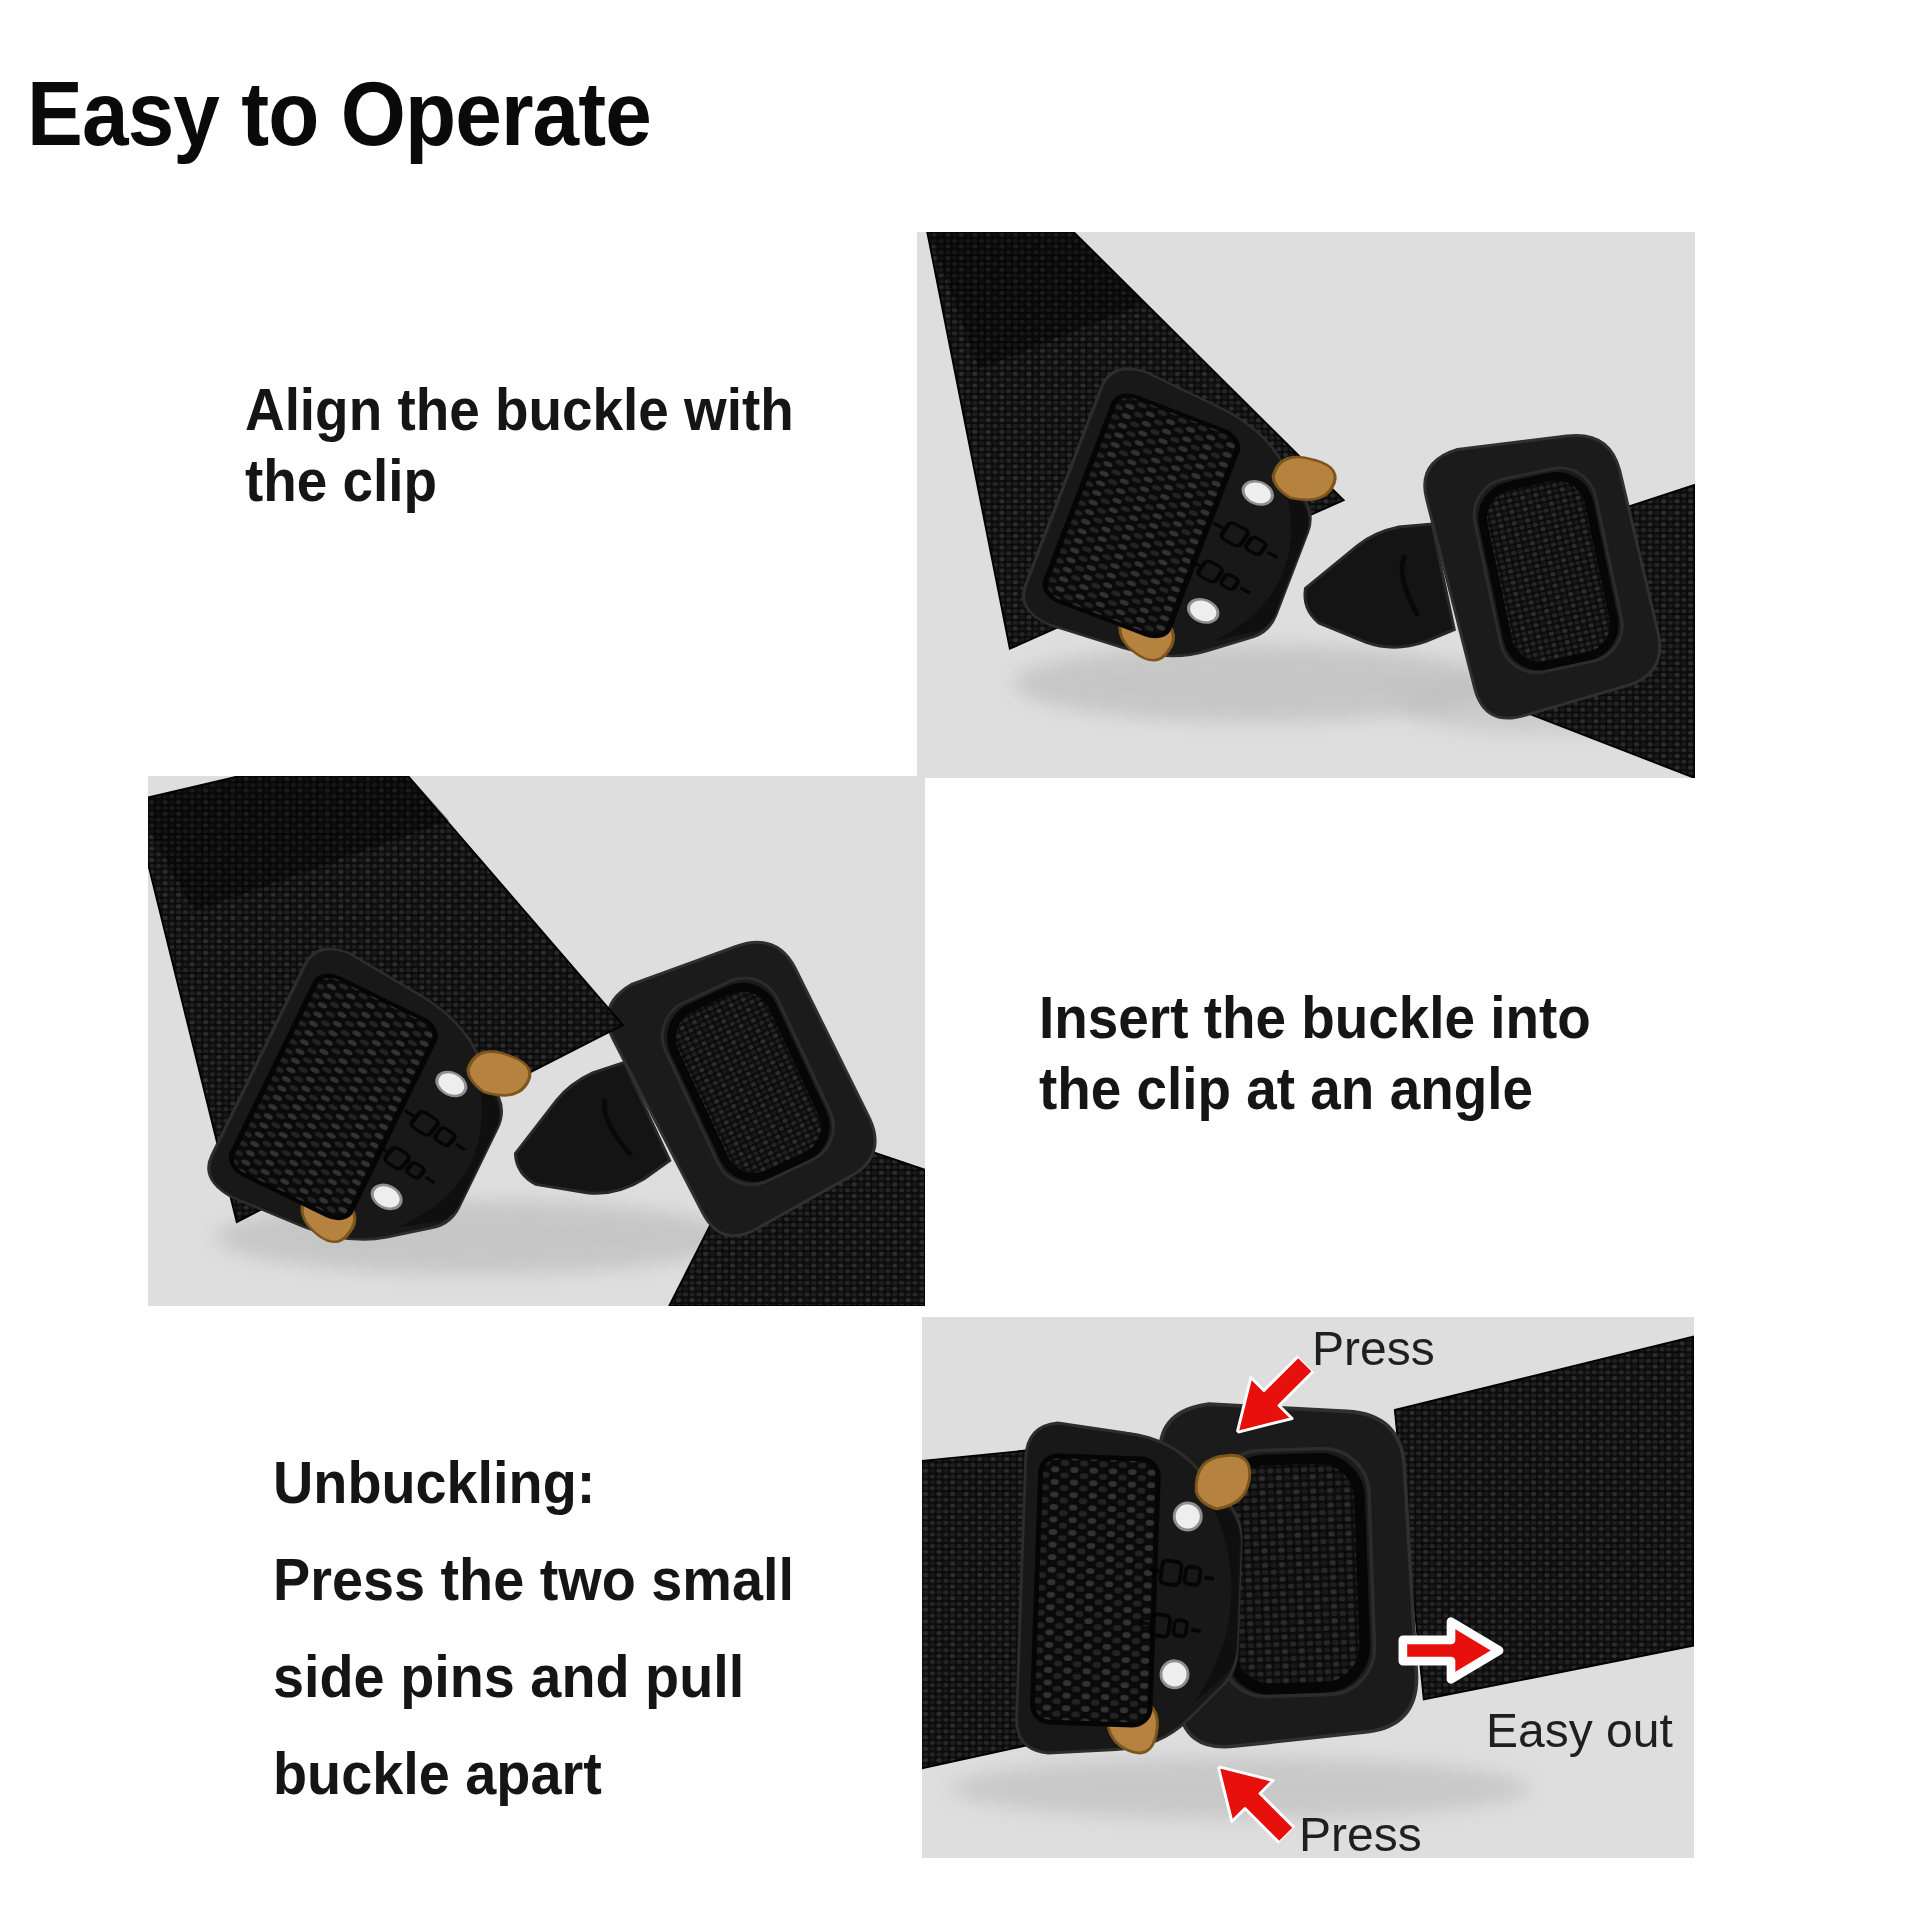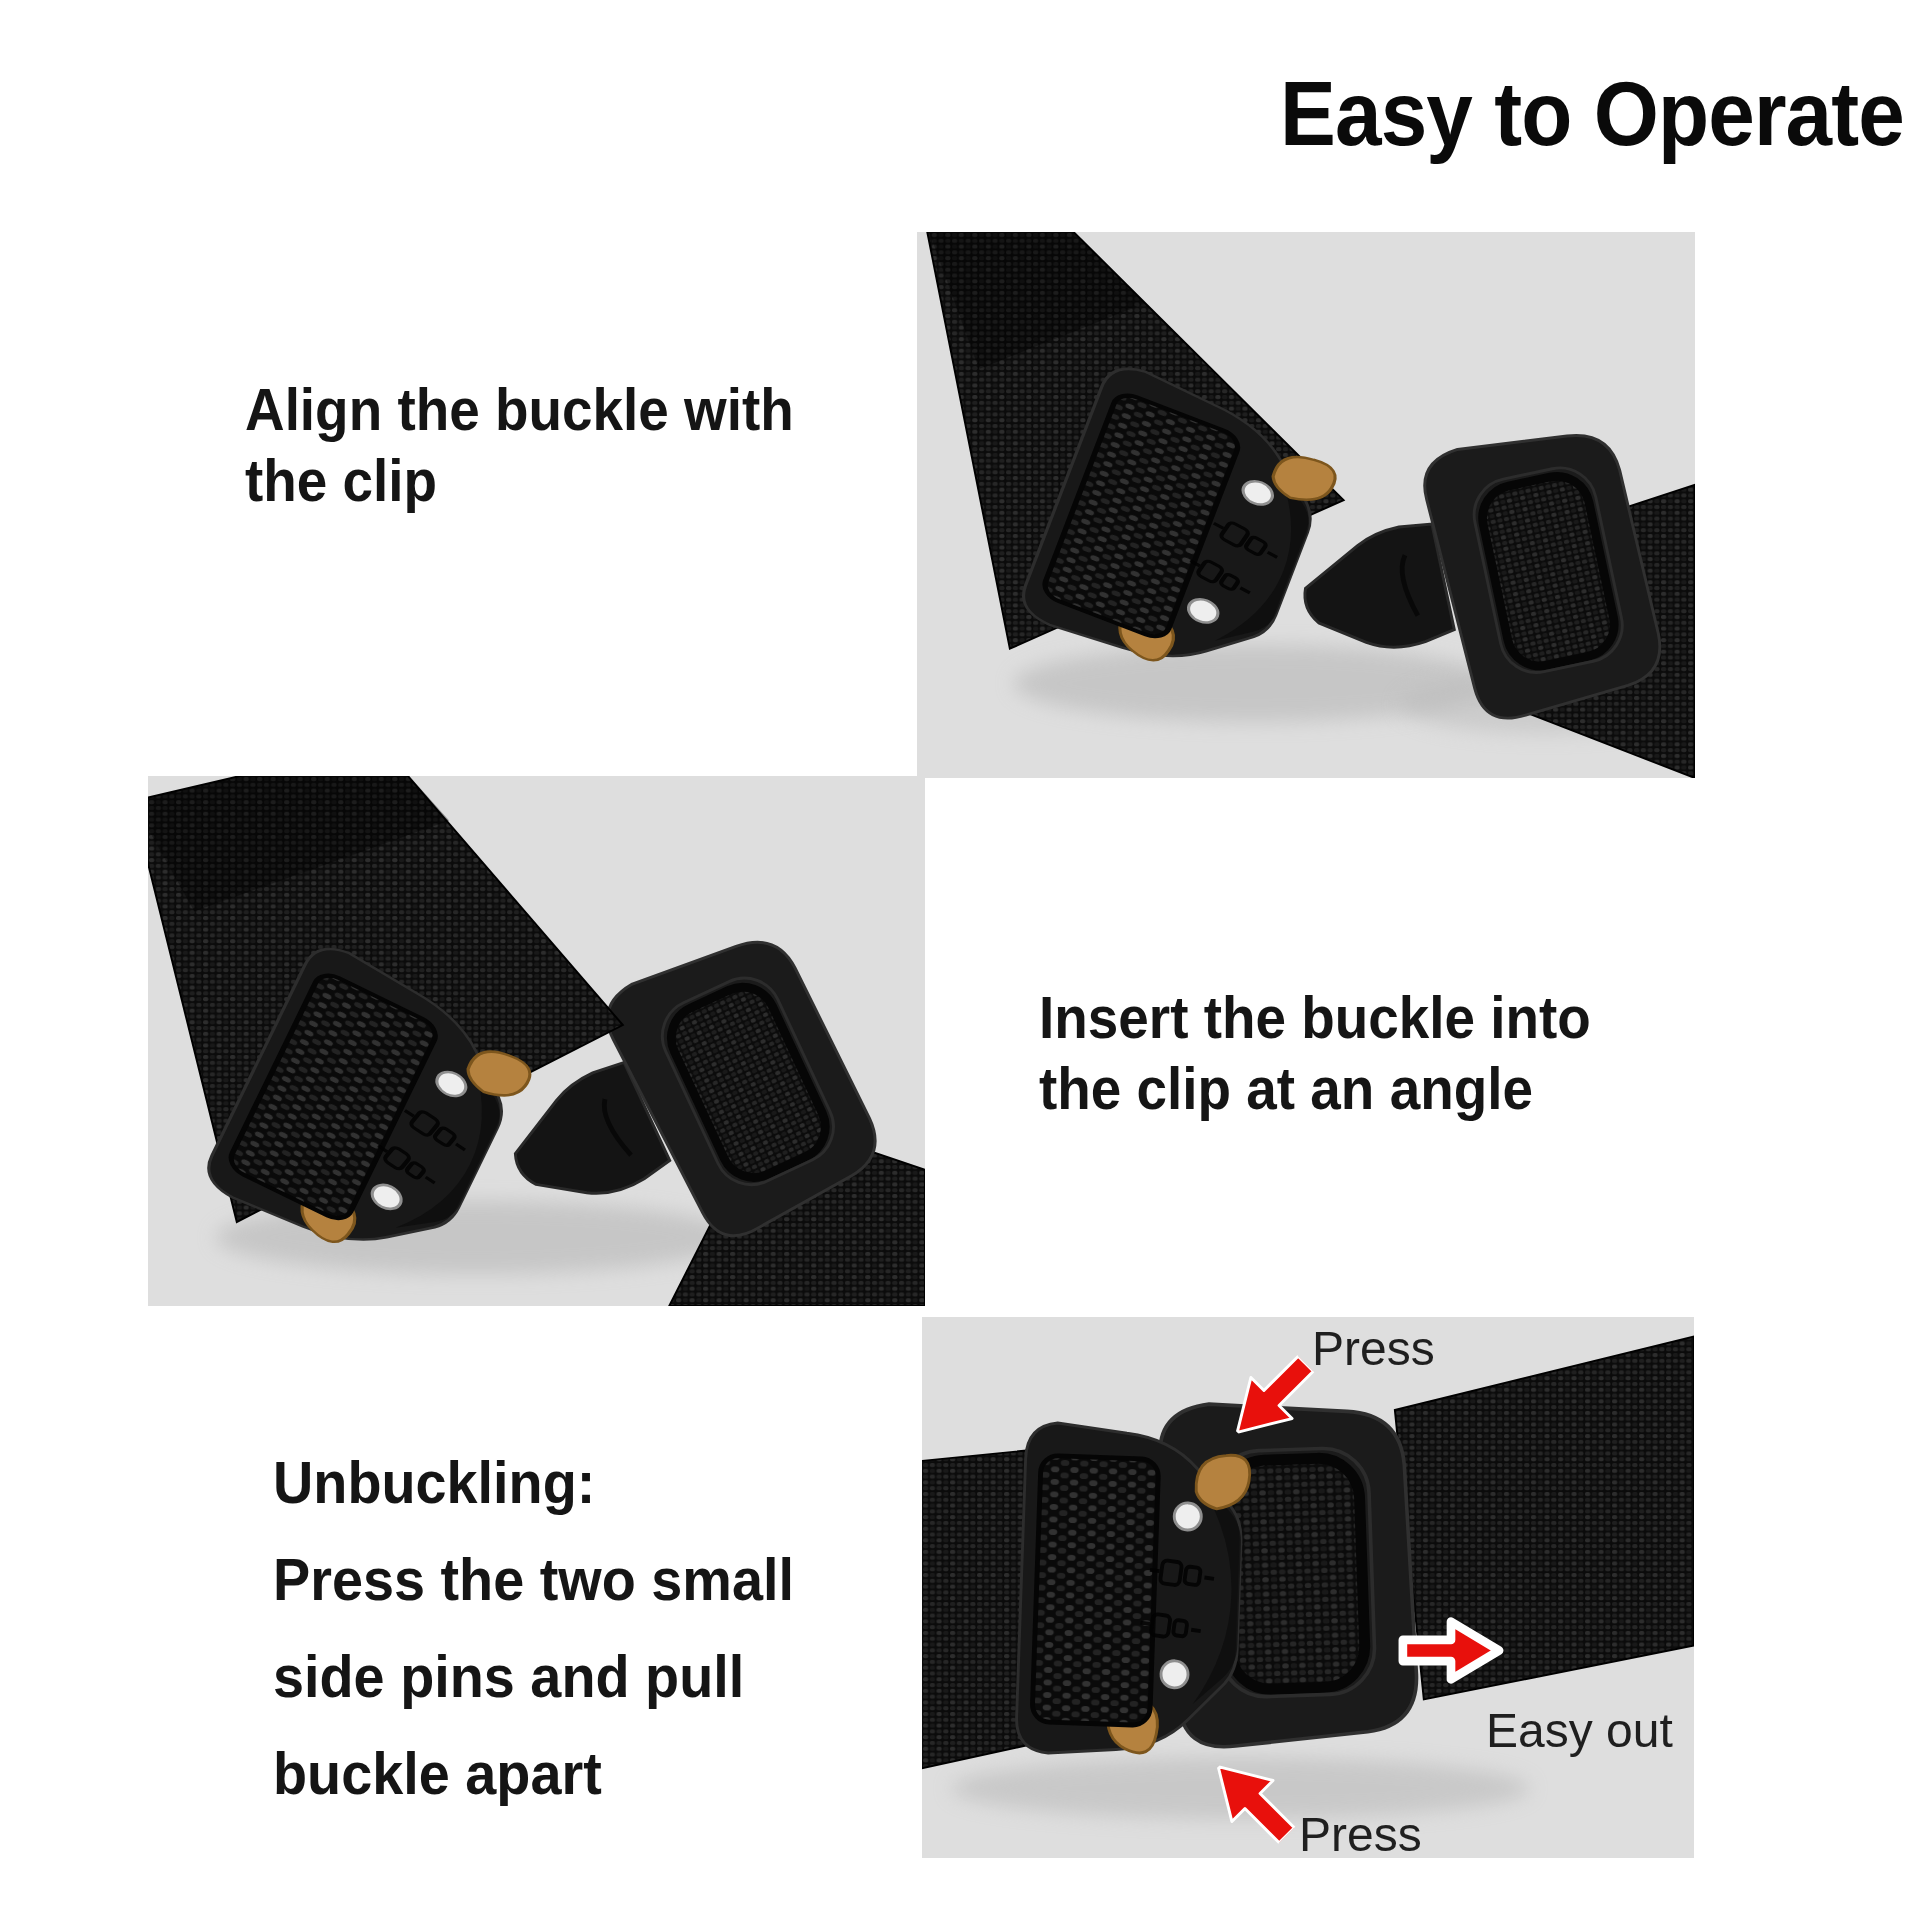--- a/index.html
+++ b/index.html
@@ -1,21 +1,21 @@
 <!DOCTYPE html>
 <html><head>
 <meta charset="utf-8">
 <style>
   html,body{margin:0;padding:0;background:#ffffff;}
   .canvas{
     position:relative;width:1931px;height:1931px;background:#ffffff;overflow:hidden;
     font-family:"Liberation Sans","DejaVu Sans",sans-serif;color:#111;
   }
   .title{
-    position:absolute;left:0;top:62px;width:100%;text-align:right;
+    position:absolute;left:0;top:62px;width:100%;text-align:left;
     font-size:91px;font-weight:bold;color:#0a0a0a;letter-spacing:-1px;
   }
   .title .squeeze{display:inline-block;transform:scaleX(0.92);transform-origin:50% 50%;}
   .caption{
     position:absolute;font-weight:bold;color:#151515;white-space:pre-line;
     transform:scaleX(0.93);transform-origin:left top;letter-spacing:0;
   }
   .caption.s12{font-size:59px;line-height:71px;}
   .caption.s3{font-size:60px;line-height:97px;}
   #caption-step1{left:245px;top:375px;}

